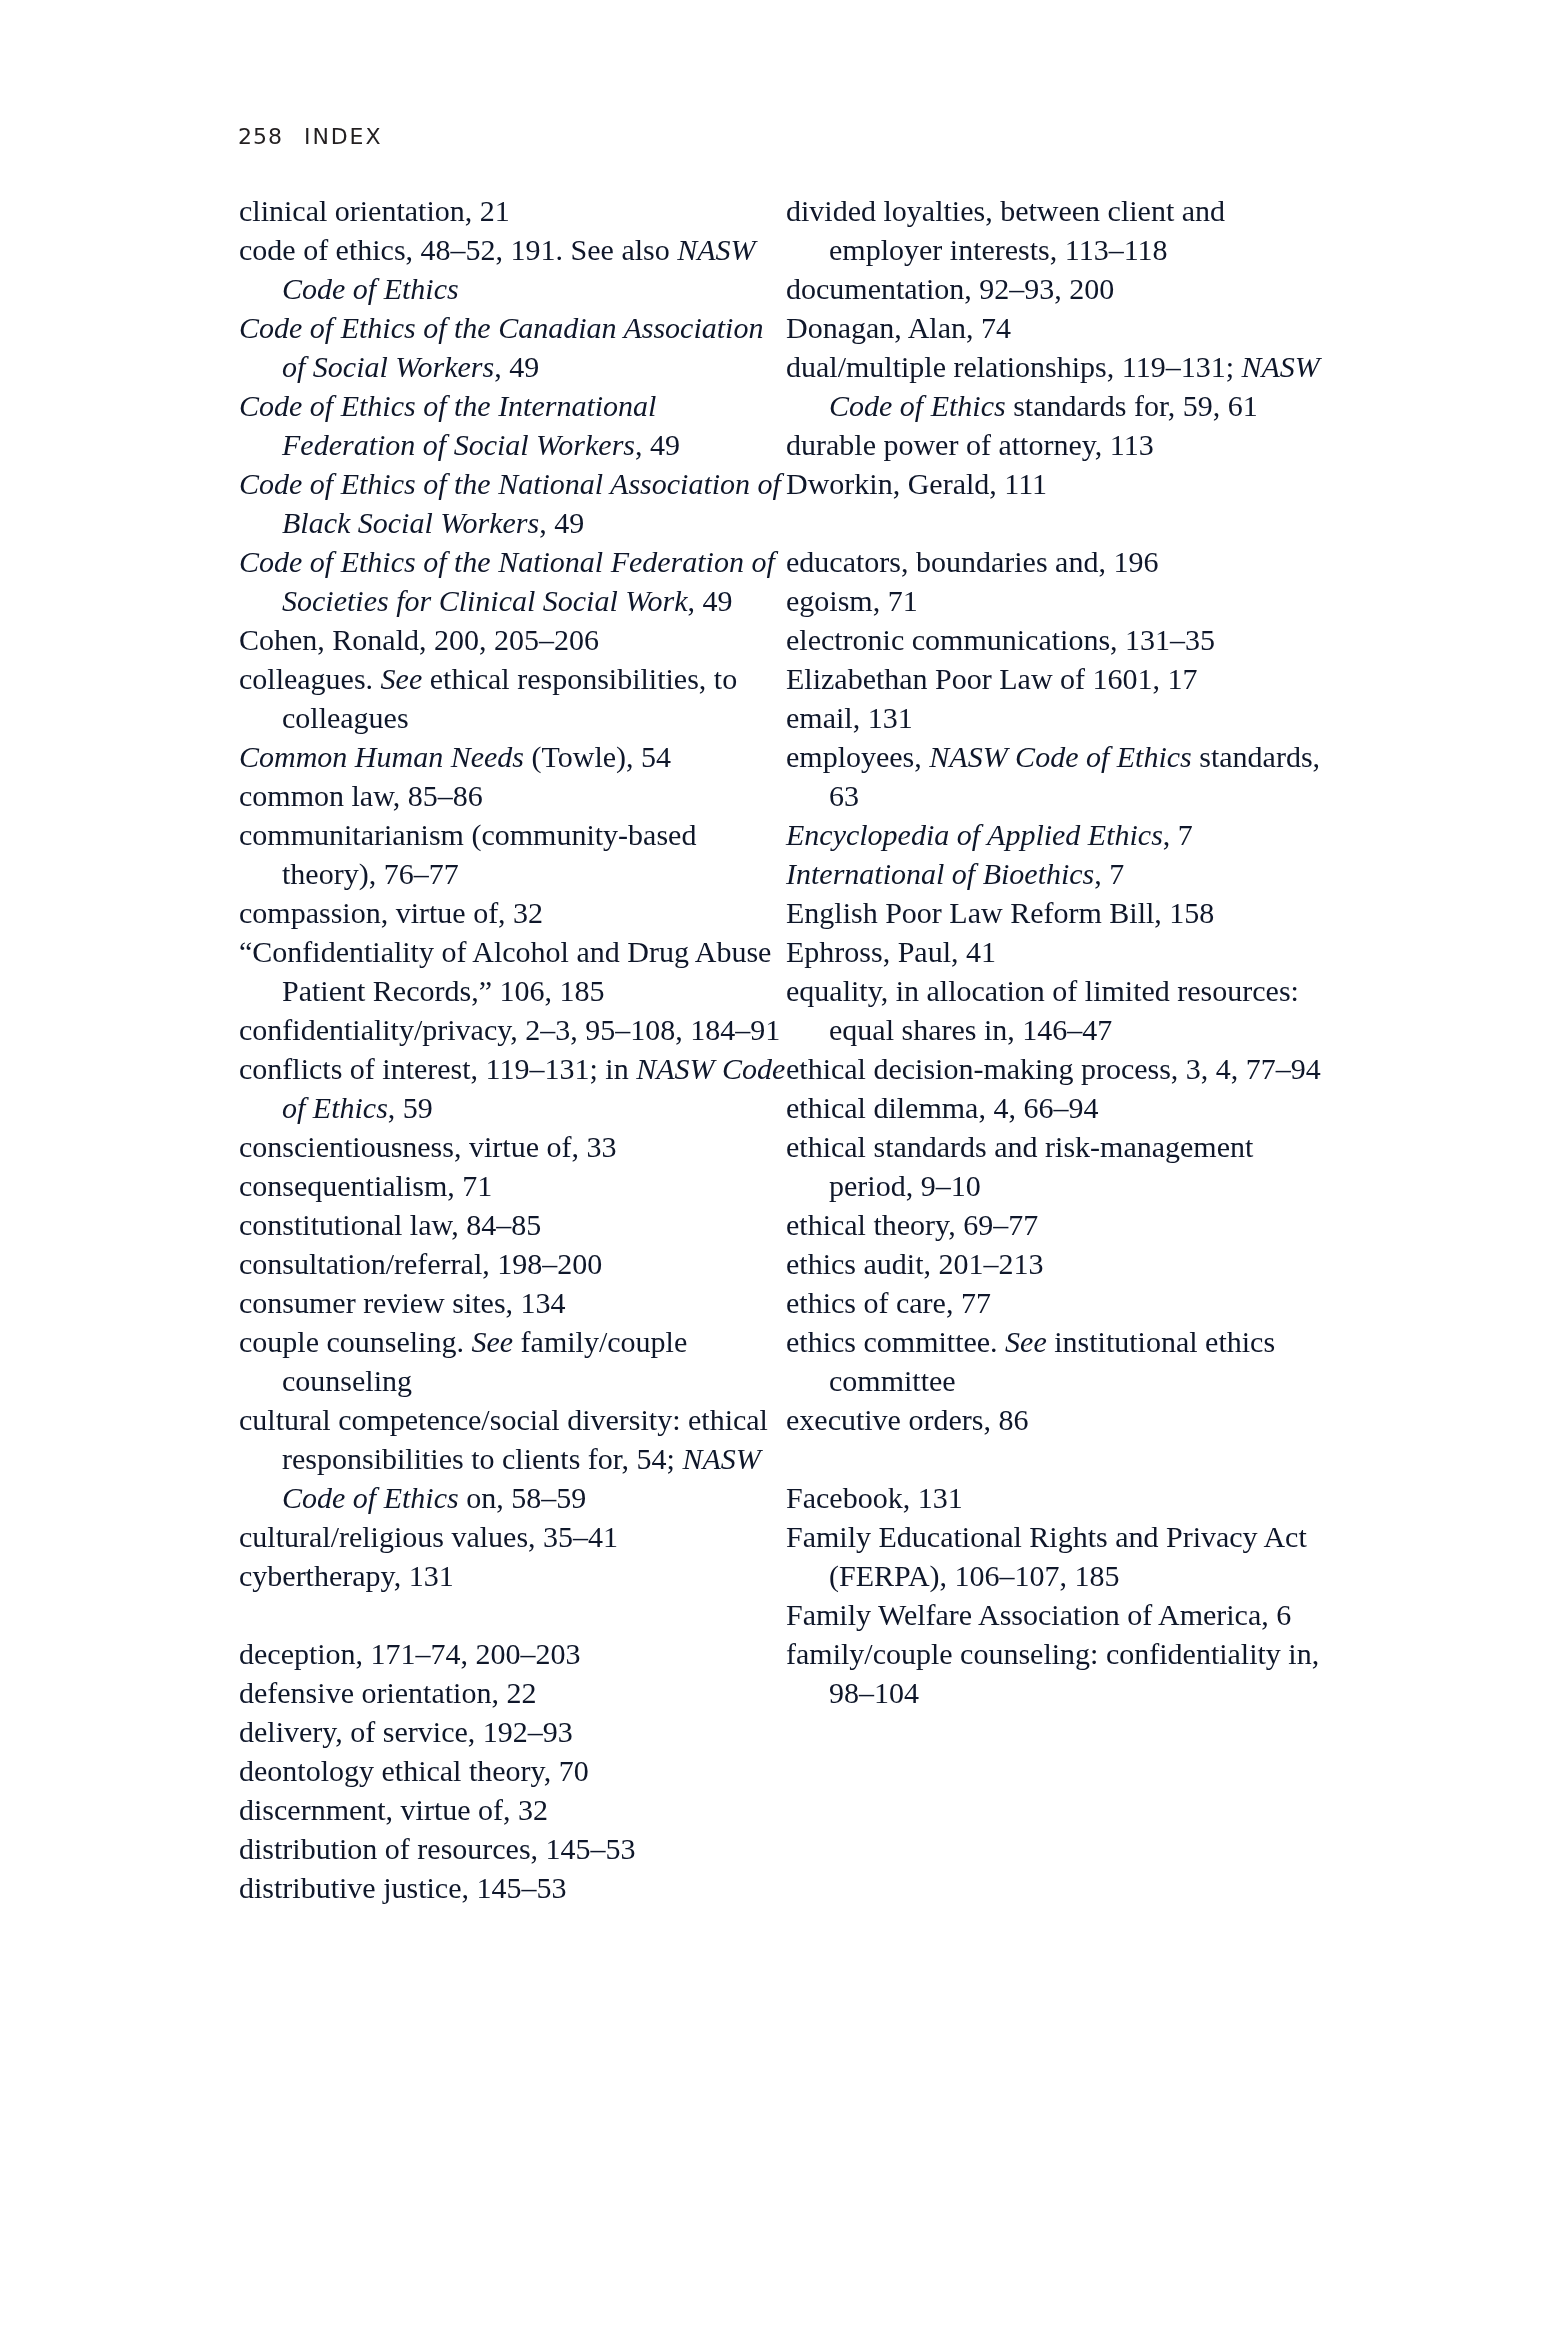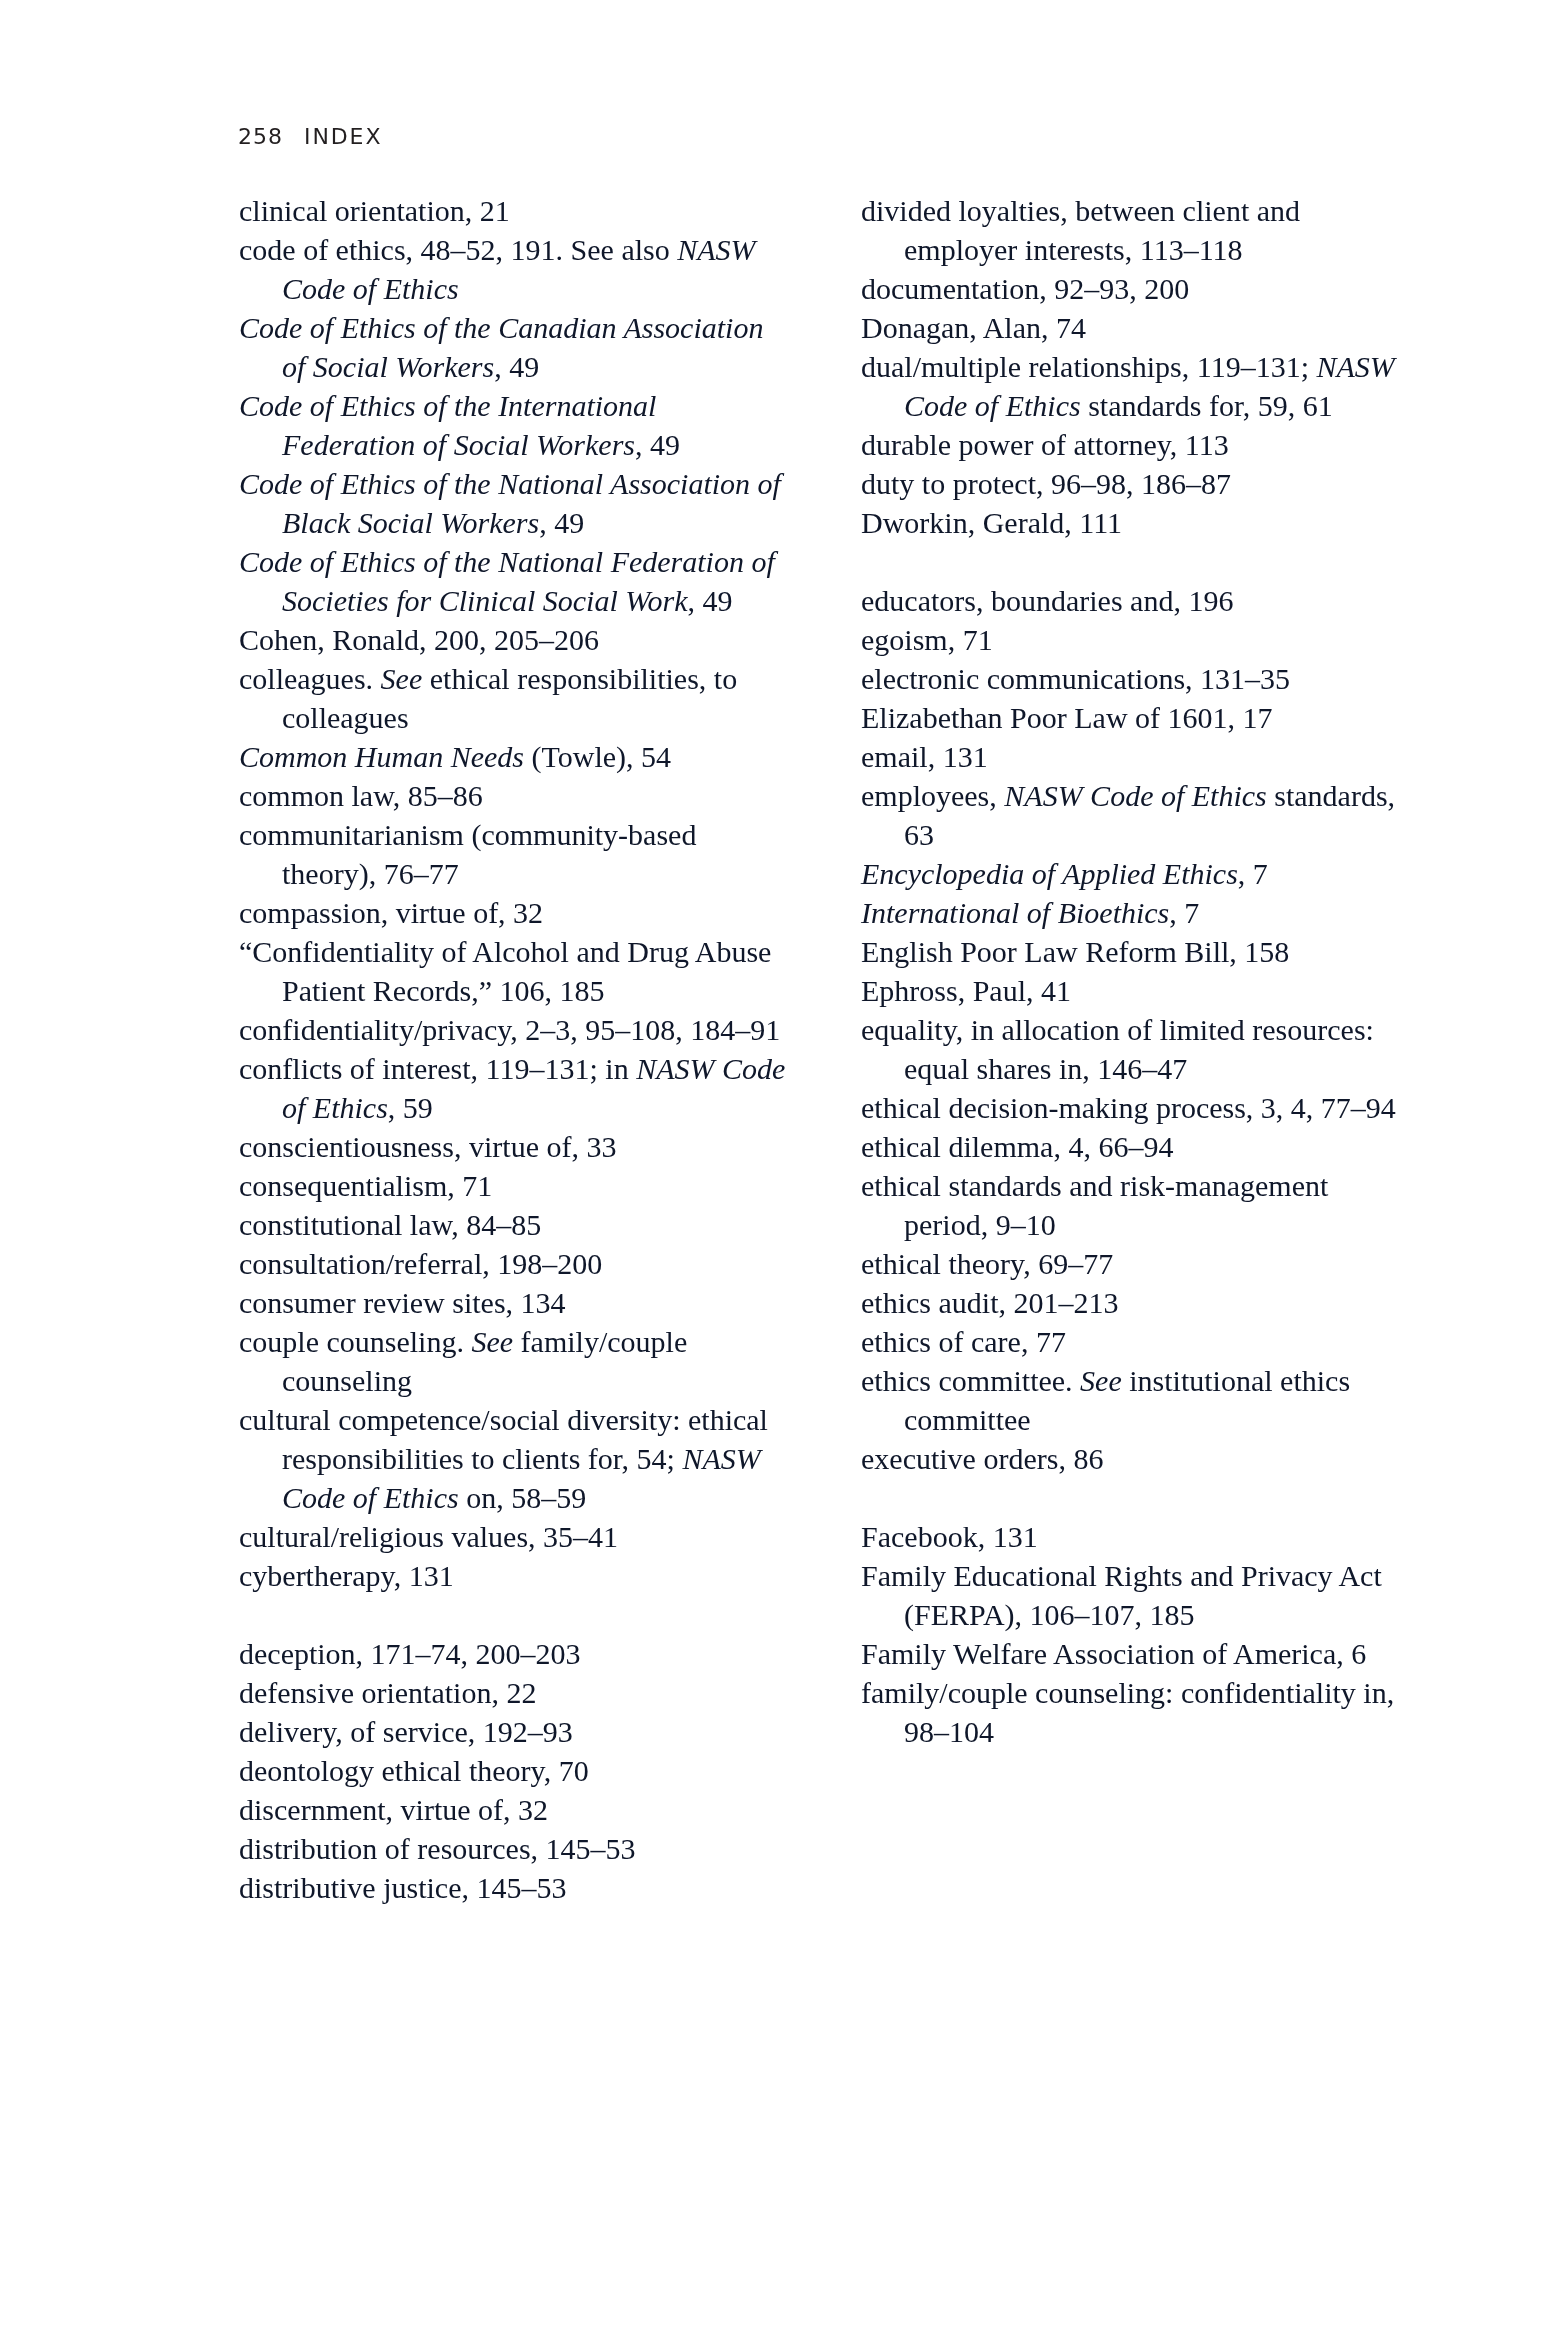--- a/index.html
+++ b/index.html
@@ -2,21 +2,21 @@
 <html><head>
 <meta charset="utf-8">
 <style>
   html, body { margin: 0; padding: 0; background: #ffffff; }
   body { width: 1561px; height: 2341px; position: relative; overflow: hidden; }
   .page { position: absolute; left: 0; top: 0; width: 1531px; height: 2341px; background: #ffffff; color: #231f20; }
   .running-head { position: absolute; left: 238px; top: 124px; font-family: "DejaVu Sans", sans-serif; font-size: 22px; letter-spacing: 1.9px; color: #231f20; }
   .running-head .pg { margin-right: 21px; letter-spacing: 1px; }
   .col { position: absolute; top: 191px; width: 554px; font-family: Liberation Serif, serif; font-size: 30px; line-height: 39px; color: #0f172a; }
   .col-left { left: 239px; }
-  .col-right { left: 861px; }
+  .col-right { left: 786px; }
   .entry { padding-left: 43px; text-indent: -43px; margin: 0; }
   .gap { height: 39px; }
   .it { font-style: italic; }
 </style>
 </head>
 <body>
 
 <div class="page">
   <div class="running-head">
     <span class="pg">258</span><span>INDEX</span>
@@ -54,21 +54,20 @@
       <p class="entry"><span>discernment, virtue of, 32</span></p>
       <p class="entry"><span>distribution of resources, 145–53</span></p>
       <p class="entry"><span>distributive justice, 145–53</span></p>
     </div>
   <div class="col col-right" id="col-1">
       <p class="entry"><span>divided loyalties, between client and employer interests, 113–118</span></p>
       <p class="entry"><span>documentation, 92–93, 200</span></p>
       <p class="entry"><span>Donagan, Alan, 74</span></p>
       <p class="entry"><span>dual/multiple relationships, 119–131; </span><span class="it">NASW Code of Ethics</span><span> standards for, 59, 61</span></p>
       <p class="entry"><span>durable power of attorney, 113</span></p>
-      <p class="entry"><span>duty to protect, 96–98, 186–87</span></p>
       <p class="entry"><span>Dworkin, Gerald, 111</span></p>
       <div class="gap"></div>
       <p class="entry"><span>educators, boundaries and, 196</span></p>
       <p class="entry"><span>egoism, 71</span></p>
       <p class="entry"><span>electronic communications, 131–35</span></p>
       <p class="entry"><span>Elizabethan Poor Law of 1601, 17</span></p>
       <p class="entry"><span>email, 131</span></p>
       <p class="entry"><span>employees, </span><span class="it">NASW Code of Ethics</span><span> standards, 63</span></p>
       <p class="entry"><span class="it">Encyclopedia of Applied Ethics</span><span>, 7</span></p>
       <p class="entry"><span class="it">International of Bioethics</span><span>, 7</span></p>

